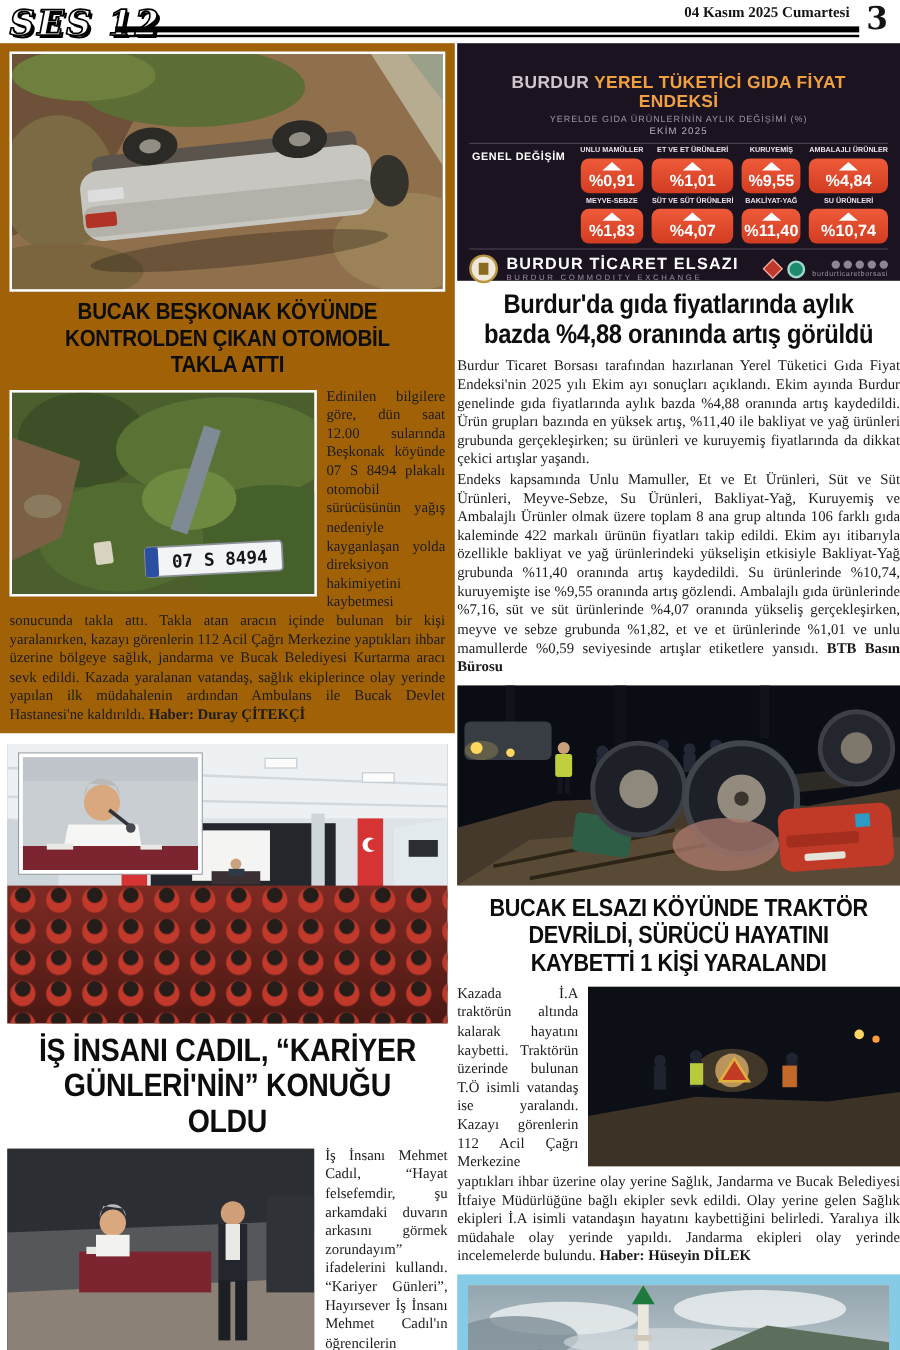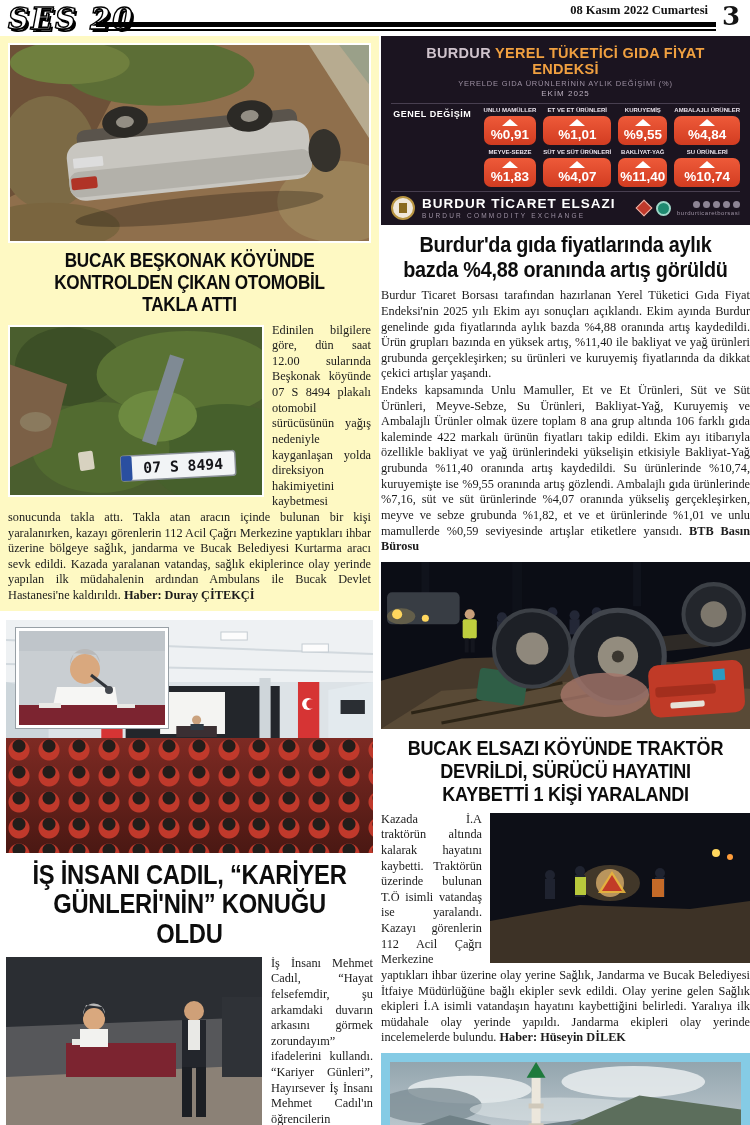--- a/index.html
+++ b/index.html
@@ -30,42 +30,42 @@
   
   .photo-frame { position:relative; overflow:hidden; background:#b9b2a4; }
   .photo-frame svg { position:absolute; inset:0; width:100%; height:100%; display:block; }
   .hl { font-family:"Liberation Sans","DejaVu Sans",sans-serif; font-weight:800;
     text-align:center; color:#0d0d0d; transform:scaleX(.88); transform-origin:50% 50%;
     letter-spacing:-.3px; }
   .btxt { font-size:12.3px; line-height:1.27; text-align:justify; color:#1b1b1b; }
   .btxt b { font-weight:bold; }
   .clear::after { content:""; display:block; clear:both; }
   
-  .peach { background:#fef9c3; padding:7px 8px 7px; }
+  .peach { background:#a16207; padding:7px 8px 7px; }
   .car-photo { height:200px; border:2px solid #fff; }
   .acc-hl { font-size:19.5px; line-height:1.14; margin:6px 0 7px; }
   .acc-thumb { float:left; width:256px; height:172px; margin:2px 8px 2px 0; border:2px solid #fff; }
   
   .career { padding:9px 6px 0; }
   .hall-photo { height:233px; }
   .hall-seats { position:absolute; left:0; right:0; top:51%; bottom:0;
     background:
       radial-gradient(circle at 13px 8px, #241d1a 6px, rgba(0,0,0,0) 7px),
       radial-gradient(circle at 13px 12px, #c0392b 10px, rgba(0,0,0,0) 11px),
       linear-gradient(#7e2a23,#4a1813);
     background-size:30px 26px, 30px 26px, 100% 100%; }
   .inset { position:absolute; left:10px; top:8px; width:152px; height:100px;
     border:3px solid #fff; box-shadow:0 0 0 1px #98a0a6; background:#cfd3d6; overflow:hidden; }
   .inset svg { width:100%; height:100%; display:block; }
   .career-hl { font-size:27px; line-height:1.1; margin:8px 0 6px; }
   .career-thumb { float:left; width:256px; height:183px; margin:1px 9px 2px 0; }
   
   .info { background:#1b1420; color:#fff; height:198px; padding:9px 10px 5px;
     font-family:"Liberation Sans","DejaVu Sans",sans-serif; display:flex; flex-direction:column; }
-  .info-title { text-align:center; font-size:14.5px; font-weight:800; letter-spacing:.3px; }
+  .info-title { text-align:center; font-size:14.5px; font-weight:800; letter-spacing:.3px;margin-top:16px; }
   .info-title .pfx { color:#cfc3cc; font-weight:600; }
   .info-title .rest { color:#f0a040; }
   .info-sub { text-align:center; font-size:7.5px; color:#9c90a2; letter-spacing:.8px; margin-top:2px; }
   .info-period { text-align:center; font-size:8px; color:#b9aebd; letter-spacing:1px; margin-top:1px; }
   .info-hr { border-top:1px solid #483f50; margin:5px 0 2px; }
   .info-main { display:flex; flex:1; }
   .gen { width:100px; text-align:center; padding-top:3px; }
   .gen-label { font-size:9px; font-weight:800; letter-spacing:.5px; margin-bottom:5px; }
   .rbox { background:linear-gradient(#ee5a39,#d23c21); border-radius:10px; }
   .gen-box { padding:7px 4px 5px; margin:0 4px; }
@@ -105,22 +105,22 @@
   
   .blue { background:#85cbe5; padding:9px 9px 8px; margin-top:7px; flex:1; }
   .mosque-photo { height:170px; }
 </style>
 </head>
 <body>
 
 <div id="page">
 
   <div id="hdr">
-    <span class="masthead">SES 20</span>
-    <span class="hdr-date">08 Kasım 2022 Cumartesi</span>
+    <span class="masthead">SES 12</span>
+    <span class="hdr-date">04 Kasım 2025 Cumartesi</span>
     <div class="hdr-rule"></div>
     <span class="hdr-page">3</span>
   </div>
 
   <div id="colL">
 
     <section class="peach">
       <div class="photo-frame car-photo">
         <svg viewBox="0 0 360 200" preserveAspectRatio="none">
           <rect width="360" height="200" fill="#8f6f4c"></rect>

